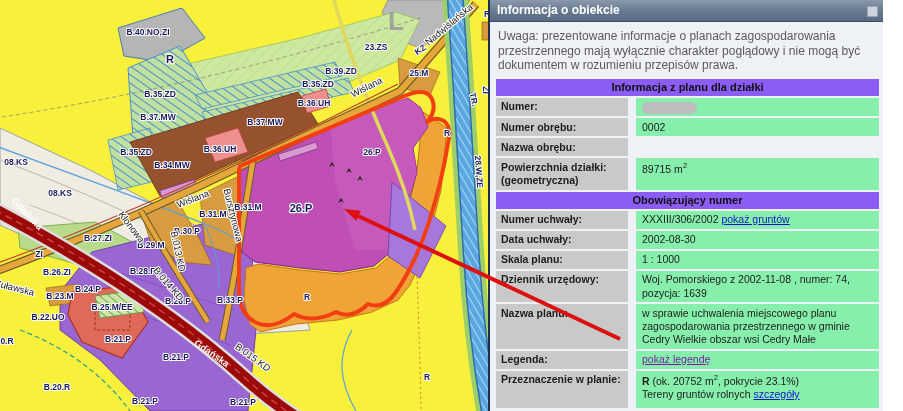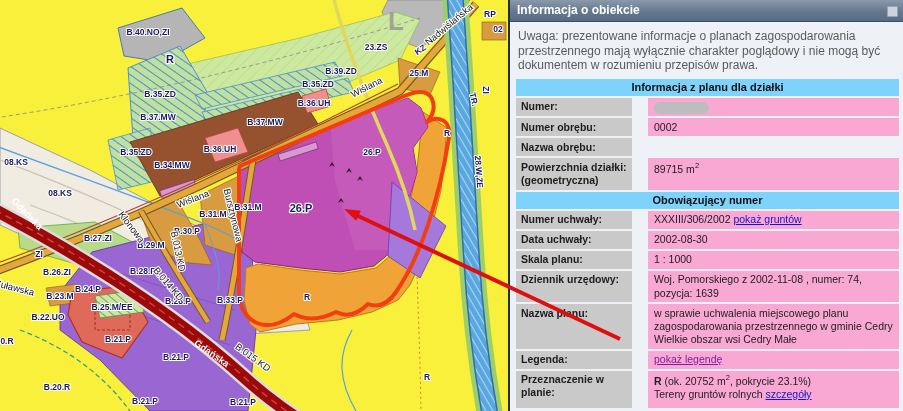--- a/index.html
+++ b/index.html
@@ -7,37 +7,37 @@
        font-family:"Liberation Sans",sans-serif;}
   
   .map-wrap{position:absolute;left:0;top:0;width:510px;height:411px;z-index:1;}
   .ml{font-family:"Liberation Sans",sans-serif;text-anchor:middle;}
   .z{font-size:8.5px;font-weight:bold;fill:#1a1a5e;paint-order:stroke;stroke:#ffffff;stroke-width:2px;stroke-linejoin:round;}
   .zb{font-size:11px;font-weight:bold;fill:#1a1a5e;paint-order:stroke;stroke:#ffffff;stroke-width:2.4px;stroke-linejoin:round;}
   .st{font-size:9.5px;fill:#151515;paint-order:stroke;stroke:#ffffff;stroke-width:2.2px;stroke-linejoin:round;}
   .stw{font-size:9.5px;font-weight:bold;fill:#ffffff;}
   .wm{font-size:26px;font-weight:bold;fill:#999999;opacity:.85;}
   
-  .panel{position:absolute;left:508px;top:0;width:395px;height:411px;z-index:10;
+  .panel{position:absolute;left:488px;top:0;width:395px;height:411px;z-index:10;
          background:#eef2f6;border-left:2px solid #1e2f47;box-sizing:border-box;overflow:hidden;}
   .titlebar{height:21px;background:linear-gradient(180deg,#8a99ac,#66788e 55%,#596b83);
             border-bottom:1px solid #3c4c64;color:#fff;font-size:12px;font-weight:bold;
             line-height:21px;padding-left:7px;position:relative;}
   .winicon{position:absolute;right:5px;top:6px;width:9px;height:9px;background:#ccd3dc;
            border:1px solid #9aa5b4;border-radius:1px;}
   .pbody{padding:4px 8px 0 6px;}
   .warning{font-size:12px;color:#5a5a5a;line-height:1.22;margin:3px 2px 6px 2px;}
   .tbl{width:383px;}
-  .sechead{background:#7dd3fc;text-align:center;font-size:11px;font-weight:bold;color:#111;
+  .sechead{background:#8b5cf6;text-align:center;font-size:11px;font-weight:bold;color:#111;
            padding:2px 0 3px 0;margin-bottom:2px;}
   .trow{display:flex;margin-bottom:2px;}
-  .tl{width:116px;background:#c9c9c9;font-size:10.5px;font-weight:bold;color:#1c1c1c;
+  .tl{width:132px;background:#c9c9c9;font-size:10.5px;font-weight:bold;color:#1c1c1c;
       padding:2.5px 4px 2.5px 5px;box-sizing:border-box;flex-shrink:0;line-height:1.25;}
-  .tv{flex:1;background:#f9a8d4;font-size:10.5px;color:#1c1c1c;padding:2.5px 6px;
-      box-sizing:border-box;line-height:1.25;margin-left:16px;}
+  .tv{flex:1;background:#86efac;font-size:10.5px;color:#1c1c1c;padding:2.5px 6px;
+      box-sizing:border-box;line-height:1.25;margin-left:8px;}
   .tv sup{font-size:7.5px;}
   .lnk{color:#1414cc;text-decoration:underline;cursor:pointer;}
   .lnk.visited{color:#7b1fa2;}
   .redacted{display:inline-block;width:55px;height:12px;background:#bdbdc0;border-radius:6px;
             vertical-align:middle;}
   .entry{margin-bottom:5px;}
   .code{font-weight:bold;}
   
   .overlay{position:absolute;left:0;top:0;width:903px;height:411px;z-index:50;pointer-events:none;}
 </style>

